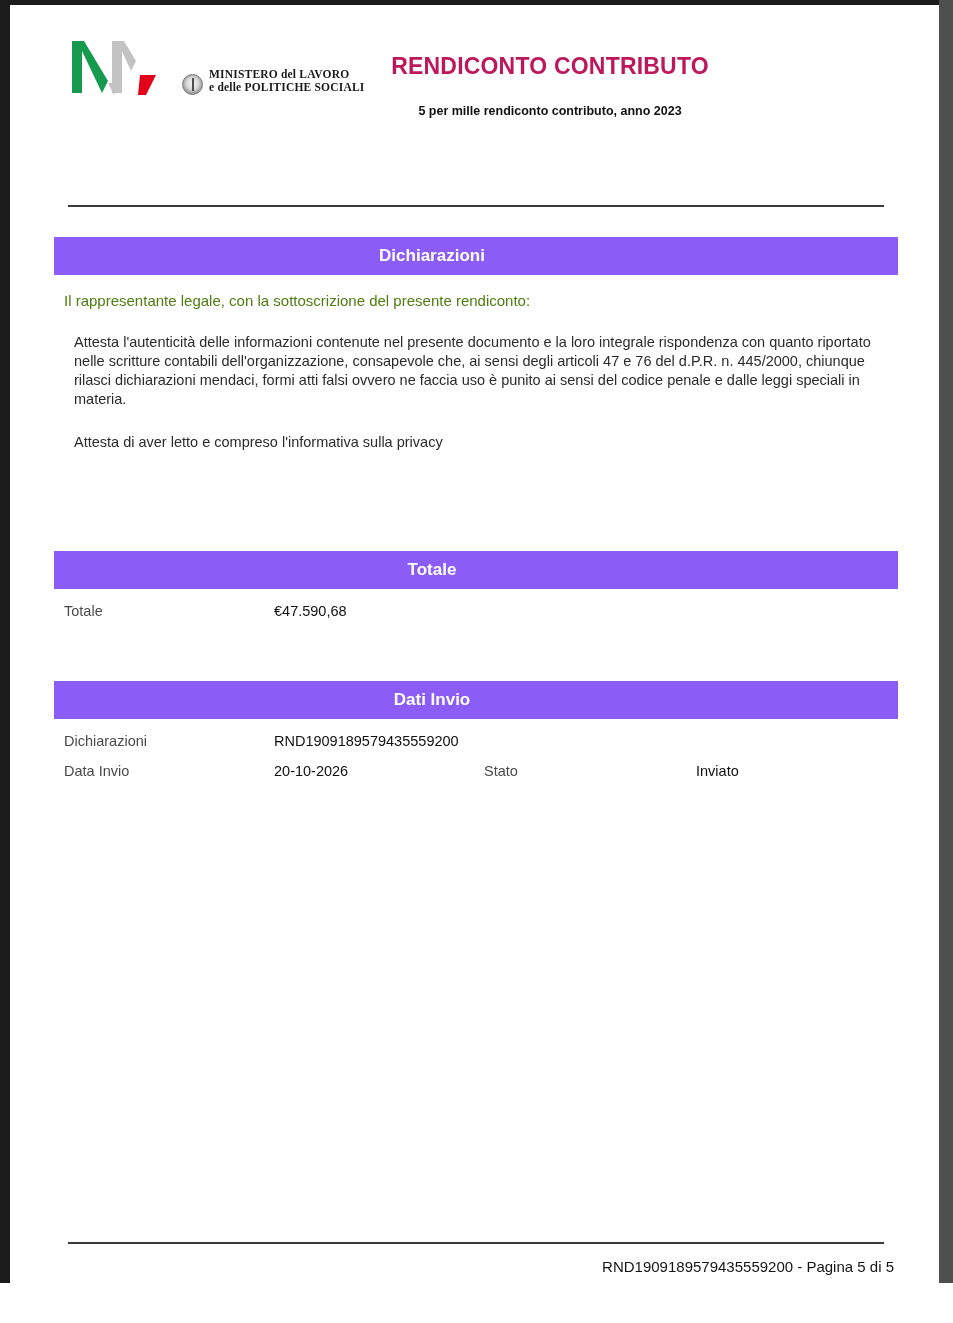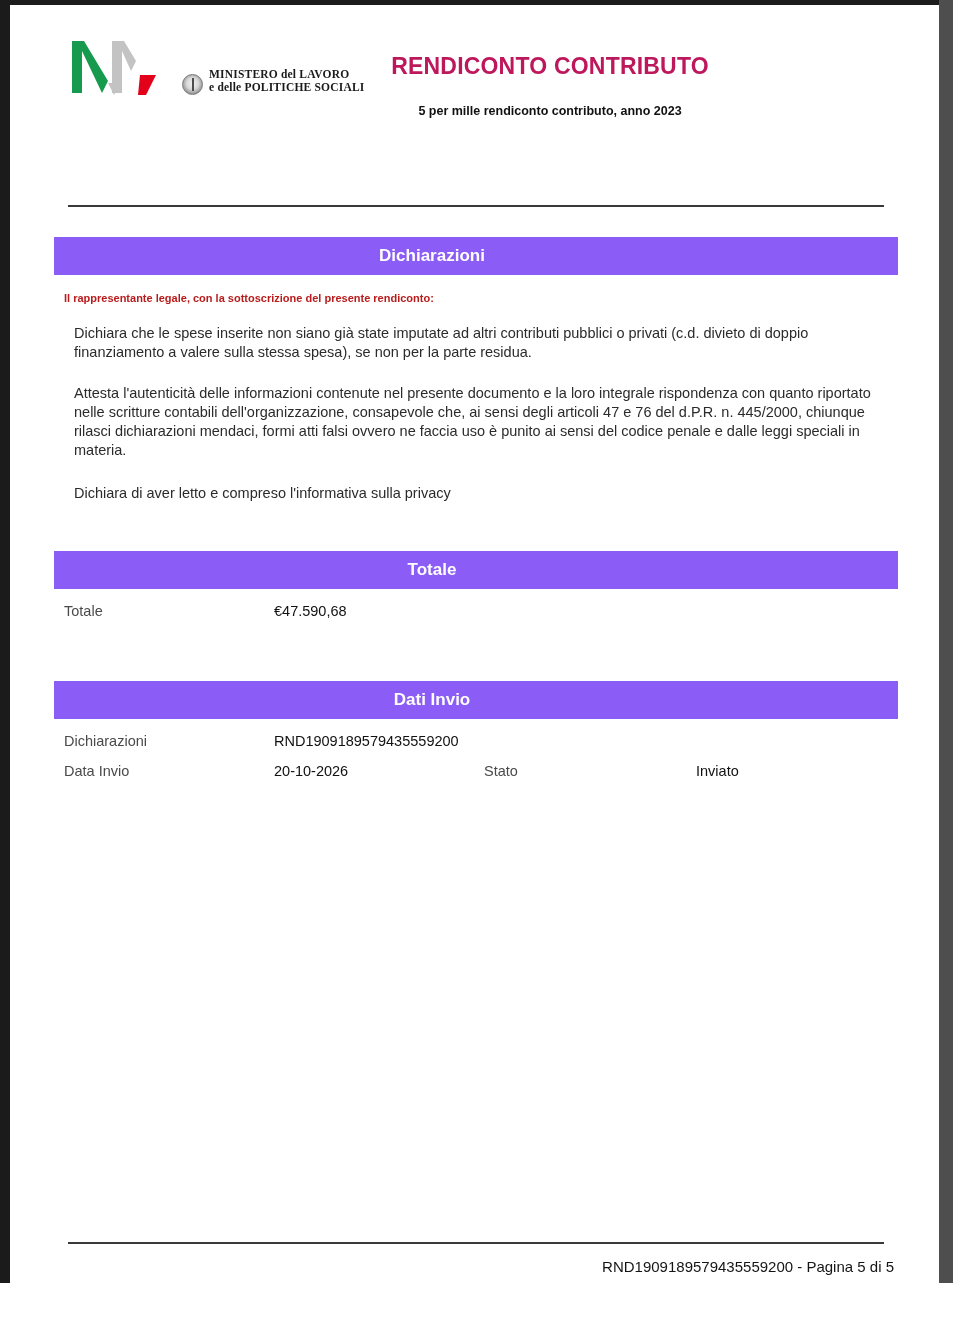--- a/index.html
+++ b/index.html
@@ -145,23 +145,22 @@
     font-size: 17px;
     font-weight: 700;
   }
 
   .para {
     color: #2b2b2b;
     font-size: 14.5px;
     line-height: 1.32;
   }
   .para-strong {
-    color: #b91c1c;
-    font-size: 11px;
-    font-weight: bold;
+    color: #4d7c0f;
+    font-size: 15px;
   }
   .body-wrap { padding: 0 10px 0 10px; }
 
   .kv-row {
     display: flex;
     align-items: baseline;
     font-size: 14.5px;
     margin-top: 14px;
     padding-left: 10px;
   }
@@ -228,23 +227,22 @@
   </div>
 
   <div class="rule rule-top"></div>
 
   <div class="section" style="top:232px;">
     <div class="band">
       <span class="band-label">Dichiarazioni</span>
     </div>
     <div class="body-wrap">
       <p class="para para-strong" style="margin:16px 0 0 0;">Il rappresentante legale, con la sottoscrizione del presente rendiconto:</p>
-      <p class="para" style="margin:18px 0 0 10px;">Dichiara che le spese inserite non siano già state imputate ad altri contributi pubblici o privati (c.d. divieto di doppio finanziamento a valere sulla stessa spesa), se non per la parte residua.</p>
       <p class="para" style="margin:22px 0 0 10px;">Attesta l'autenticità delle informazioni contenute nel presente documento e la loro integrale rispondenza con quanto riportato nelle scritture contabili dell'organizzazione, consapevole che, ai sensi degli articoli 47 e 76 del d.P.R. n. 445/2000, chiunque rilasci dichiarazioni mendaci, formi atti falsi ovvero ne faccia uso è punito ai sensi del codice penale e dalle leggi speciali in materia.</p>
-      <p class="para" style="margin:24px 0 0 10px;">Dichiara di aver letto e compreso l'informativa sulla privacy</p>
+      <p class="para" style="margin:24px 0 0 10px;">Attesta di aver letto e compreso l'informativa sulla privacy</p>
     </div>
   </div>
 
   <div class="section" style="top:546px;">
     <div class="band">
       <span class="band-label">Totale</span>
     </div>
     <div class="kv-row">
       <span class="kv-label" style="width:210px;">Totale</span>
       <span class="kv-value">€47.590,68</span>

